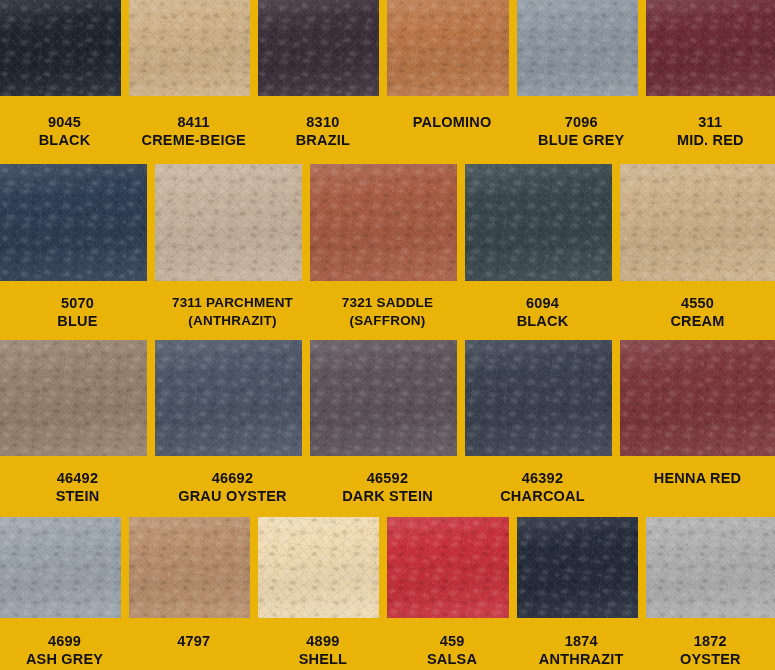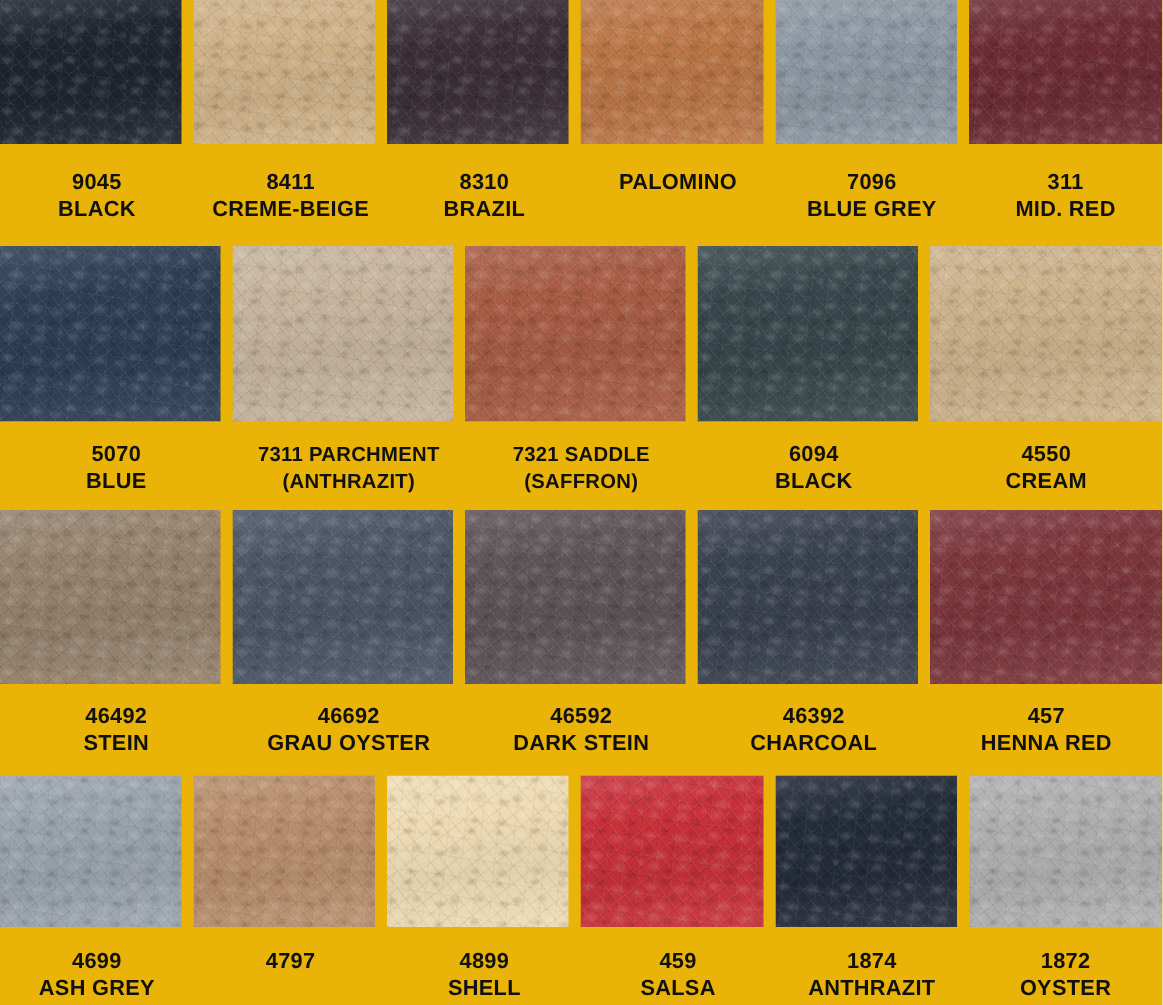--- a/index.html
+++ b/index.html
@@ -300,21 +300,20 @@
     </div>
     <div class="label label-5">
       <span class="l1">46592</span>
       <span class="l2">DARK STEIN</span>
     </div>
     <div class="label label-5">
       <span class="l1">46392</span>
       <span class="l2">CHARCOAL</span>
     </div>
     <div class="label label-5">
-      <span class="l1">457</span>
       <span class="l2">HENNA RED</span>
     </div>
   </div>
 
   <div class="swatch-row row-4">
     <div class="cell cell-6">
       <div class="swatch" style="background-color: rgb(155, 164, 173);">
           <div class="grain"></div>
           <div class="sheen"></div>
         </div>

